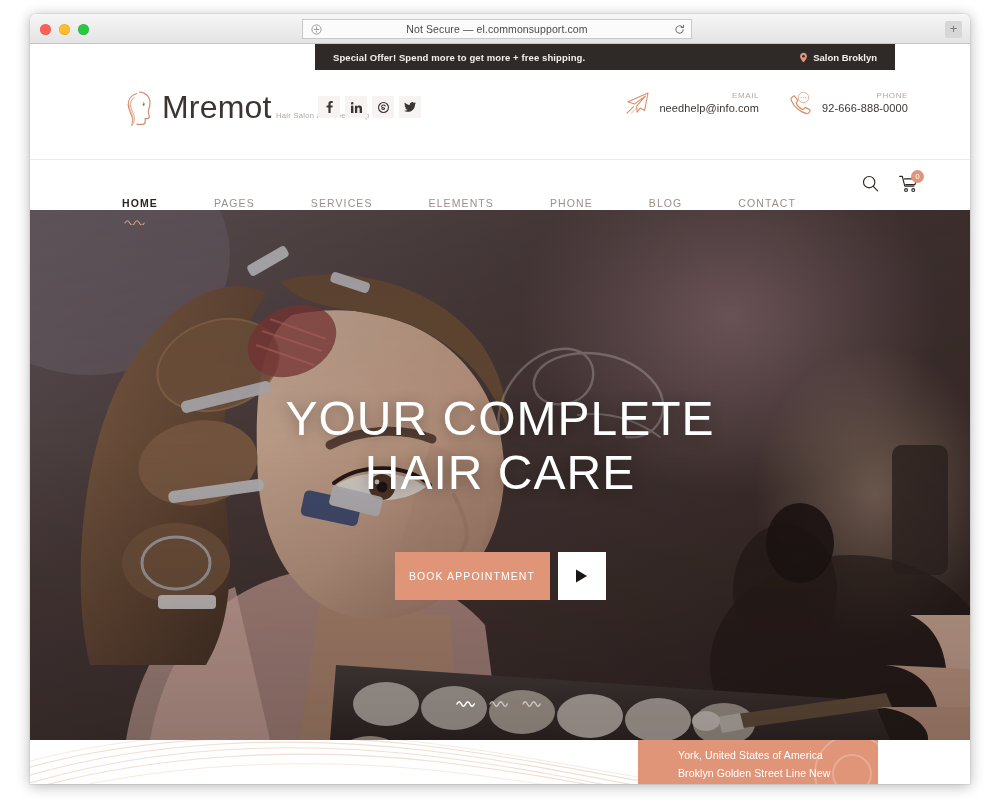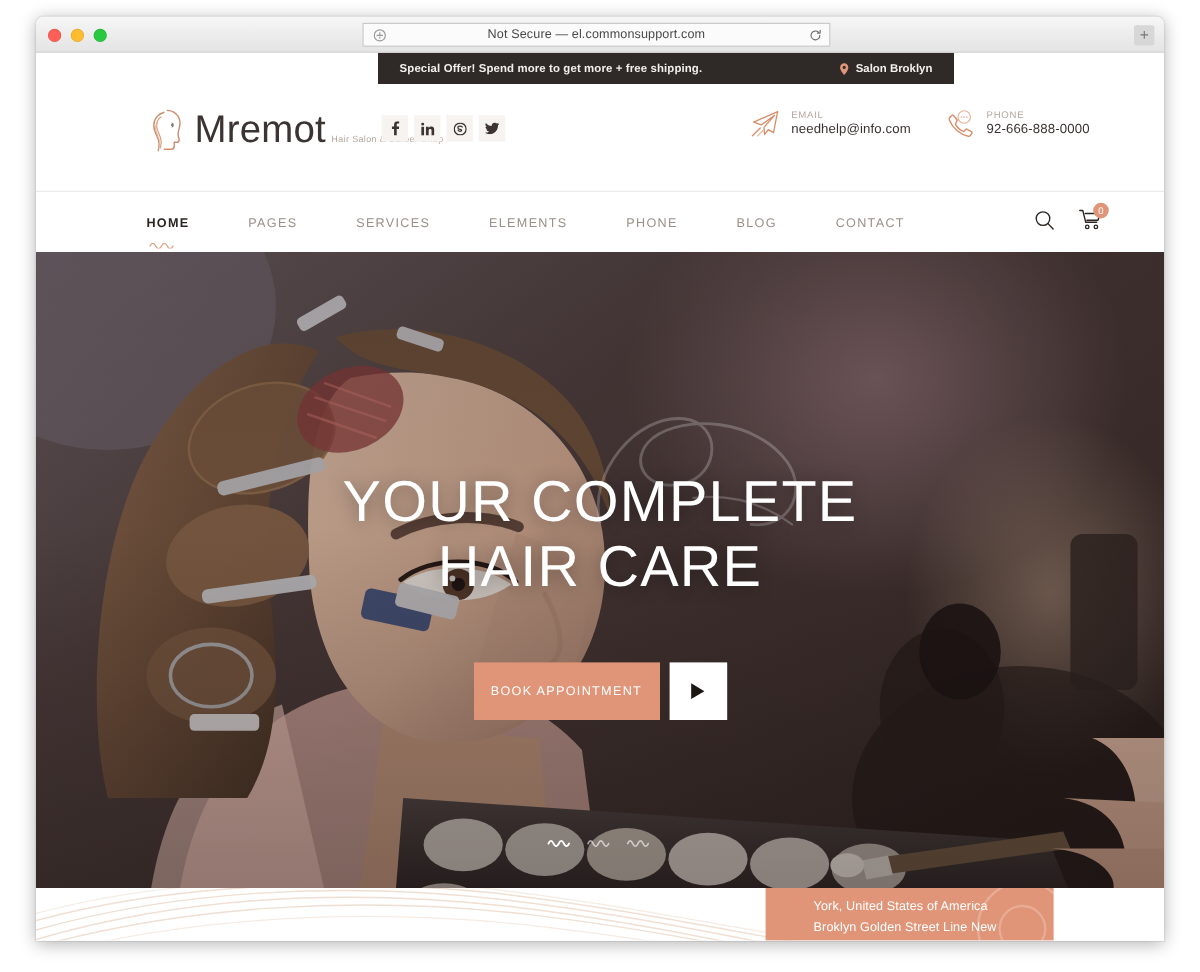--- a/index.html
+++ b/index.html
@@ -87,21 +87,21 @@
     width: 940px;
     height: 740px;
     background: #fff;
     overflow: hidden;
   }
 
   
   .promo-bar {
     position: absolute;
     left: 285px; top: 0;
-    width: 480px; height: 26px;
+    width: 580px; height: 26px;
     background: #2f2a28;
     display: flex; align-items: center;
     padding: 8px 18px;
     z-index: 6;
   }
   .promo-text {
     font-size: 9.5px; font-weight: bold;
     color: #f3efec;
     letter-spacing: .1px;
   }
@@ -154,21 +154,21 @@
     color: #3b3432;
     font-size: 10px;
     font-weight: bold;
   }
 
   .contact-row {
     position: absolute;
     right: 62px; top: 46px;
     display: flex; gap: 28px;
   }
-  .contact-item { display: flex; align-items: center; gap: 9px; }
+  .contact-item { display: flex; align-items: center; gap: 9px; text-align: right; }
   .contact-ico { width: 26px; height: 26px; flex: 0 0 auto; }
   .contact-label {
     font-size: 8px; color: #b6a79f;
     letter-spacing: .6px; line-height: 1.2;
   }
   .contact-value {
     font-size: 11px; color: #3b3432;
     letter-spacing: .1px; margin-top: 2px; line-height: 1.2;
   }
 
@@ -178,22 +178,22 @@
     left: 0; top: 115px;
     width: 940px; height: 51px;
     background: #fff;
     border-top: 1px solid #eeeae8;
     z-index: 5;
   }
   .nav-list {
     position: absolute;
     left: 92px; top: 0;
     height: 51px;
-    display: flex; align-items: center;
-    gap: 1px;
+    display: flex; align-items: flex-end;
+    gap: 8px;
   }
   .nav-item {
     position: relative;
     font-size: 10.5px;
     letter-spacing: 1.1px;
     color: #9b8f89;
     margin-right: 48px;
     padding: 2px 0;
   }
   .nav-item.active { color: #2b2522; font-weight: bold; }

